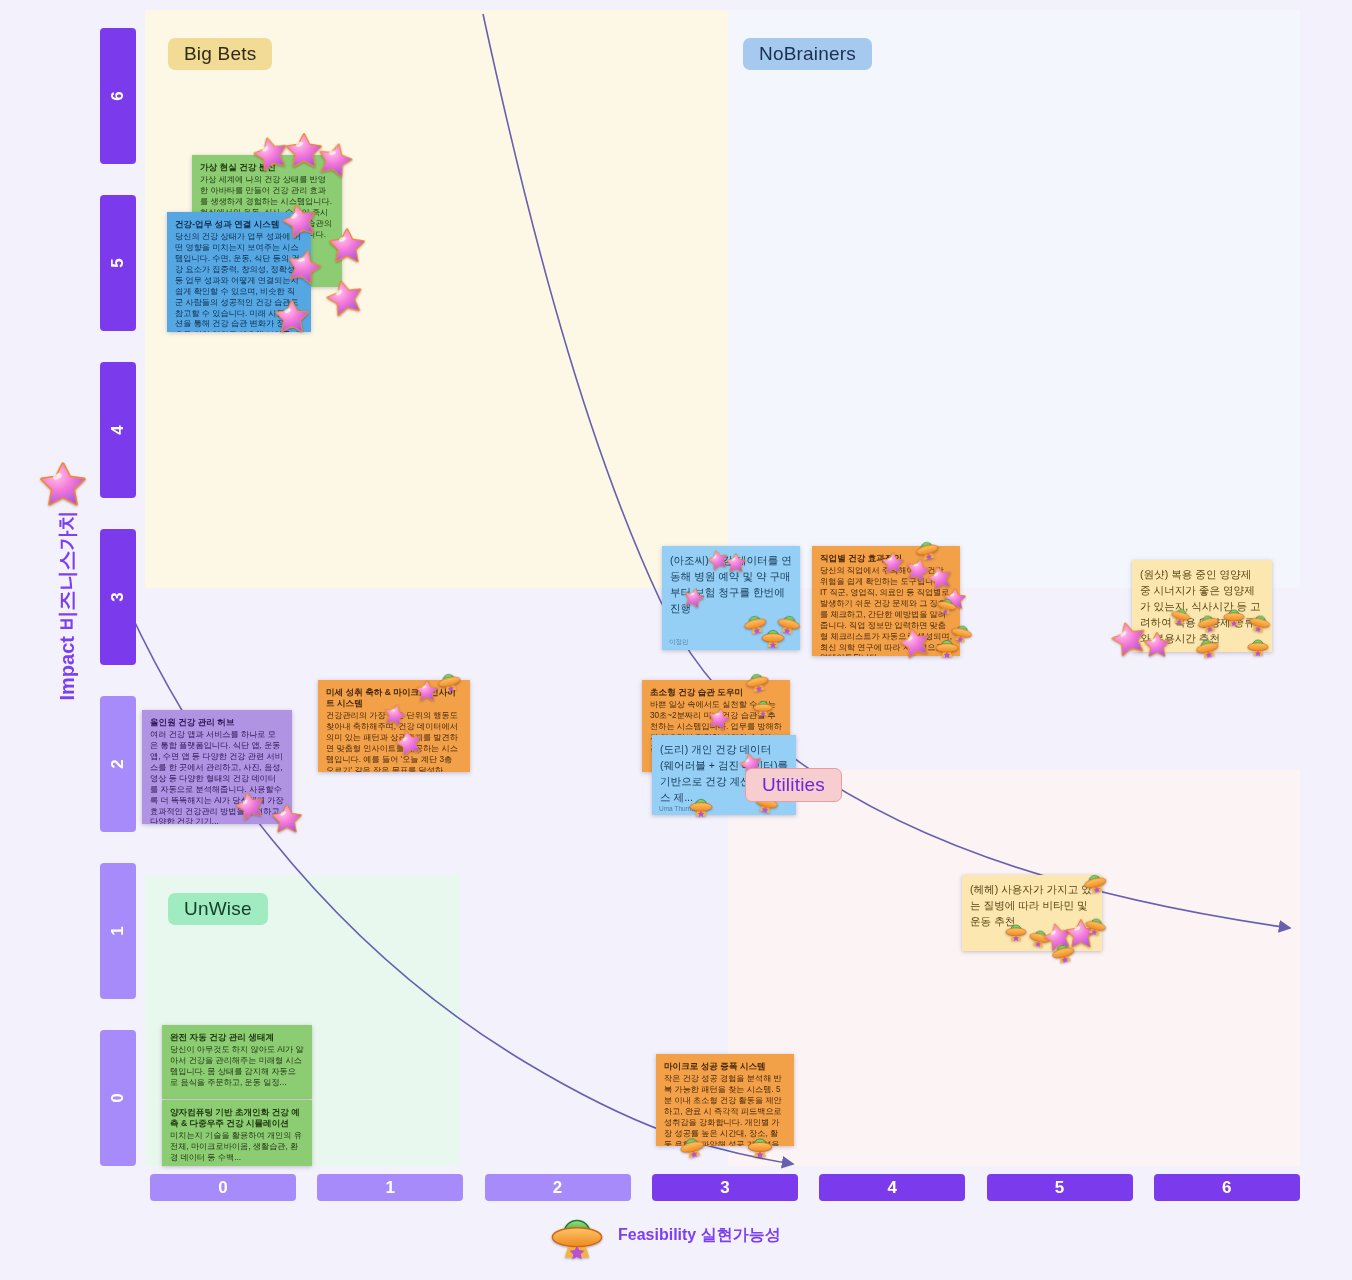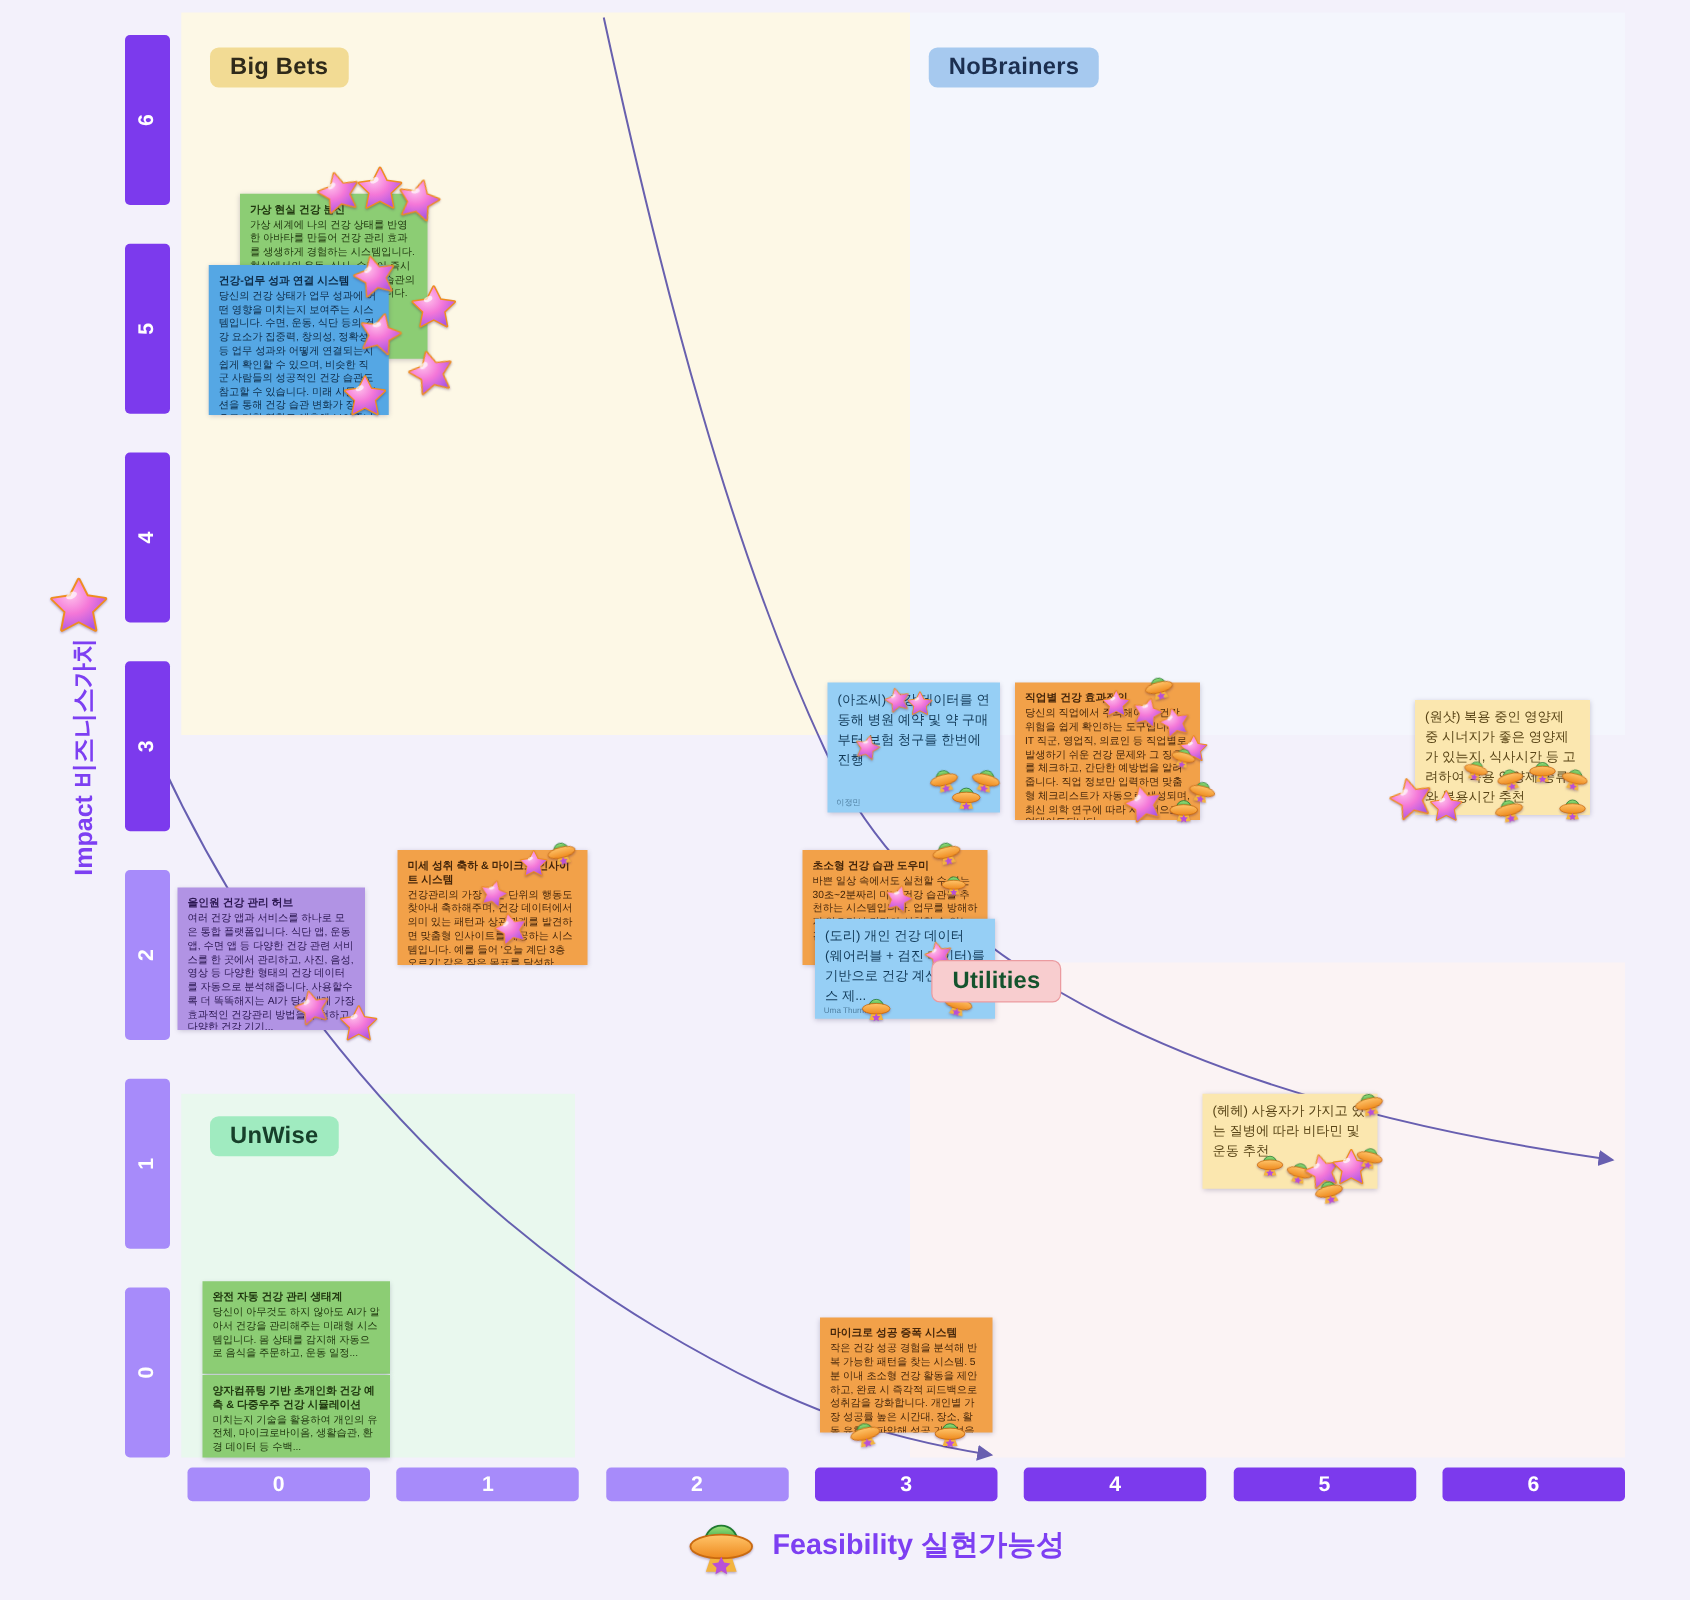--- a/index.html
+++ b/index.html
@@ -7,39 +7,39 @@
   #canvas{position:relative;width:1352px;height:1280px;background:#f3f1fb;overflow:hidden;}
 
   .quad{position:absolute;}
   .q-bigbets{left:145px;top:10px;width:583px;height:578px;background:#fdf8e6;}
   .q-nobrainers{left:728px;top:10px;width:572px;height:578px;background:#f4f6fd;}
   .q-unwise{left:145px;top:875px;width:315px;height:291px;background:#e9f8ee;}
   .q-utilities{left:728px;top:770px;width:572px;height:396px;background:#fbf3f4;}
 
   #curves{position:absolute;left:0;top:0;z-index:1;pointer-events:none;}
 
-  .badge{position:absolute;z-index:3;border-radius:7px;padding:5px 16px;font-size:19px;font-weight:bold;letter-spacing:.2px;text-align:center;}
+  .badge{position:absolute;z-index:3;border-radius:7px;padding:5px 16px;font-size:19px;font-weight:normal;letter-spacing:.2px;text-align:center;}
   .badge-bigbets{left:168px;top:38px;background:#f2db94;color:#2f2a1a;}
   .badge-nobrainers{left:743px;top:38px;background:#a6c9ef;color:#1c2f50;}
   .badge-unwise{left:168px;top:893px;background:#a0ebc0;color:#17402a;}
-  .badge-utilities{left:745px;top:768px;background:#f8cdcf;color:#14532d;border:1px solid #eb9ba0;}
+  .badge-utilities{left:745px;top:768px;background:#f8cdcf;color:#6d28d9;border:1px solid #eb9ba0;}
 
   .ytick{position:absolute;left:100px;width:36px;height:136px;border-radius:4px;display:flex;align-items:center;justify-content:center;z-index:1;}
   .ytick .tick-num{transform:rotate(-90deg);color:#fff;font-weight:bold;font-size:17px;}
   .xtick{position:absolute;top:1174px;height:27px;width:146px;border-radius:4px;display:flex;align-items:center;justify-content:center;z-index:1;}
   .xtick .tick-num{color:#fff;font-weight:bold;font-size:17px;}
   .dark{background:#7c3aed;}
   .light{background:#a78bfa;}
 
   .impact-label{position:absolute;left:-33px;top:592px;width:200px;text-align:center;
     transform:rotate(-90deg);font-size:20px;font-weight:bold;color:#7d3ff2;z-index:2;}
   .impact-star{position:absolute;left:40px;top:462px;width:46px;height:46px;z-index:2;}
   .feas-wrap{position:absolute;left:548px;top:1206px;display:flex;align-items:center;gap:12px;z-index:2;}
   .feas-ufo{width:58px;height:58px;}
-  .feas-text{font-size:23px;font-weight:bold;color:#7d3ff2;}
+  .feas-text{font-size:16px;font-weight:bold;color:#7d3ff2;}
 
   #notes-layer{position:absolute;left:0;top:0;width:100%;height:100%;z-index:2;}
   .note{position:absolute;box-shadow:0 1px 4px rgba(40,30,80,.25);}
   .note-content{position:absolute;left:0;top:0;right:0;bottom:0;padding:7px 8px;overflow:hidden;}
   .note-title{font-size:8.6px;font-weight:bold;line-height:1.3;margin-bottom:2px;}
   .note-body{font-size:8.2px;line-height:1.33;}
   .note-body-lg{font-size:10.6px;line-height:1.5;font-weight:500;}
   .note-author{position:absolute;left:7px;bottom:3px;font-size:6.5px;opacity:.55;z-index:2;}
   .green{background:#8ccd74;color:#20380f;}
   .blue-deep{background:#55a7e4;color:#0e2b47;}

